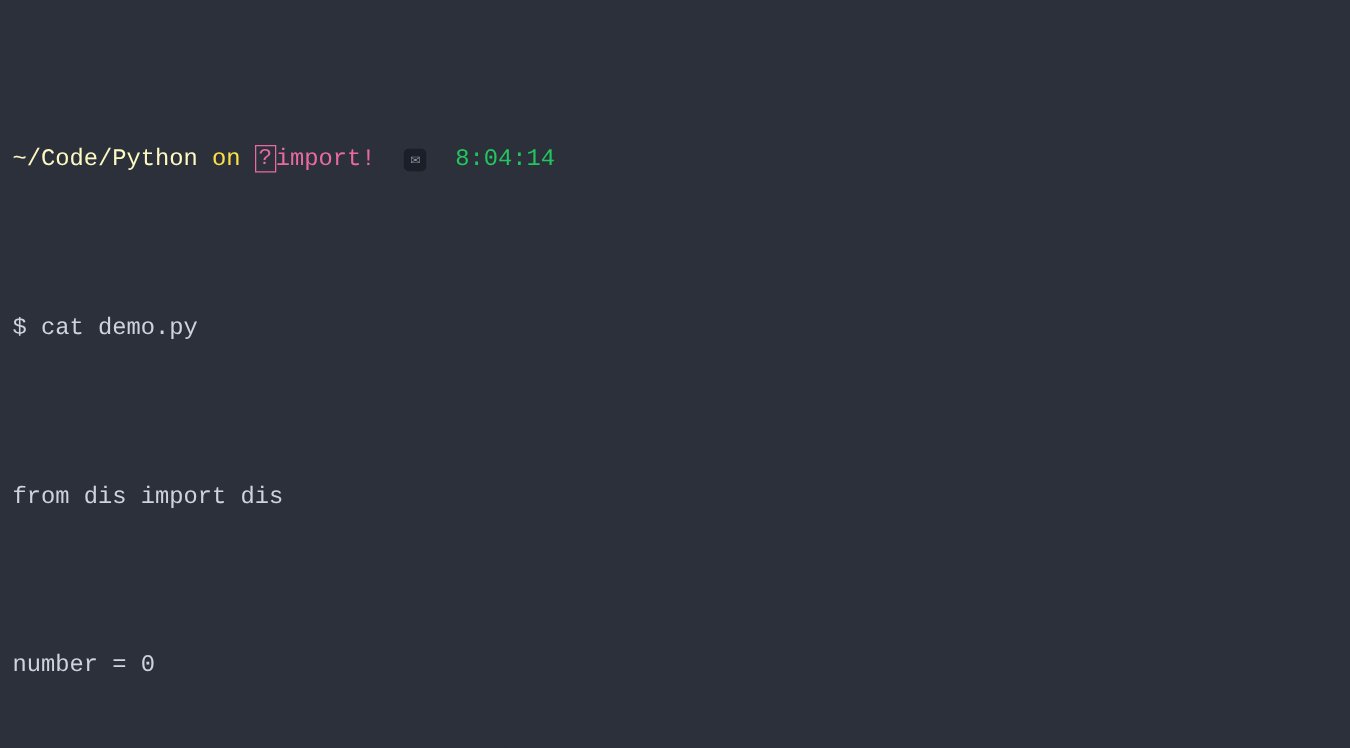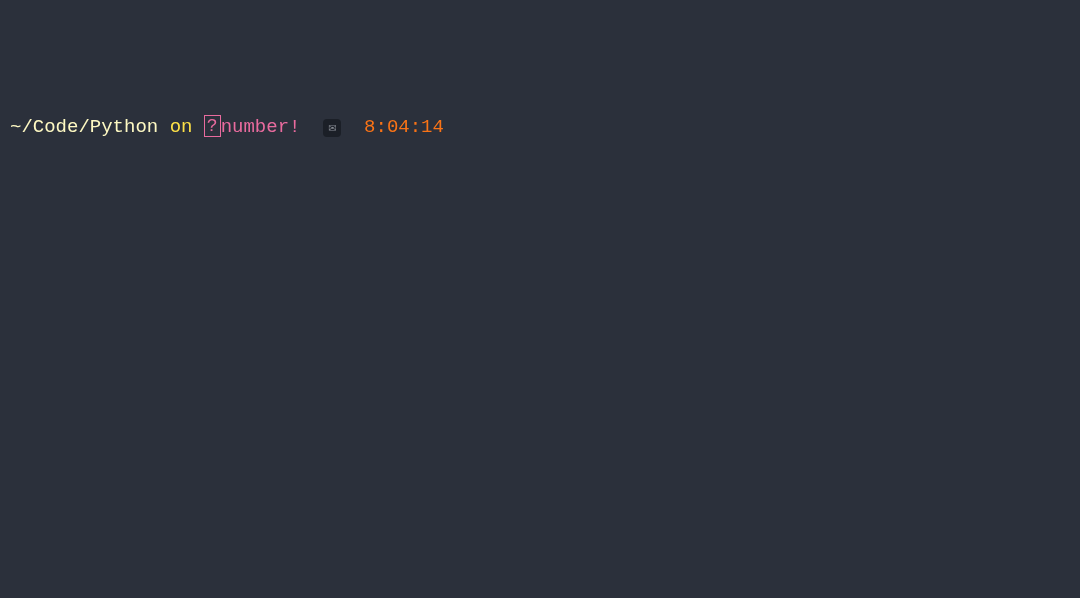--- a/index.html
+++ b/index.html
@@ -35,36 +35,39 @@
     display:inline-block;
     width:18px;height:18px;
     background:#1b1f27;
     border-radius:4px;
     color:#888c94;
     font-size:13px;
     line-height:18px;
     text-align:center;
     vertical-align:1px;
   }
-  .red    { color: #f97316; margin-top: 34px; }
+  .red    { color: #22c55e; margin-top: 34px; }
   .prompt { color: #cfd3dc; }
   .cmd    { color: #cfd3dc; }
 </style>
 </head>
 <body>
 
 <div class="terminal">
 
   
-  <div class="line"><span class="cyan">~/Code/Python</span><span class="white"> on </span><span class="branch-box">?</span><span class="pink">number</span><span class="pink">!</span><span class="white">  </span><span class="dark-icon">✉</span><span class="white">  </span><span class="red">8:04:14</span></div>
+  <div class="line"><span class="cyan">~/Code/Python</span><span class="white"> on </span><span class="branch-box">?</span><span class="pink">import</span><span class="pink">!</span><span class="white">  </span><span class="dark-icon">✉</span><span class="white">  </span><span class="red">8:04:14</span></div>
 
   
+  <div class="line"><span class="prompt">$ </span><span class="cmd">cat demo.py</span></div>
 
   
+  <div class="line">from dis import dis</div>
   <div class="line"></div>
+  <div class="line">number = 0</div>
   <div class="line"></div>
   
   
   
   <div class="line"></div>
   
   
 
   
   

